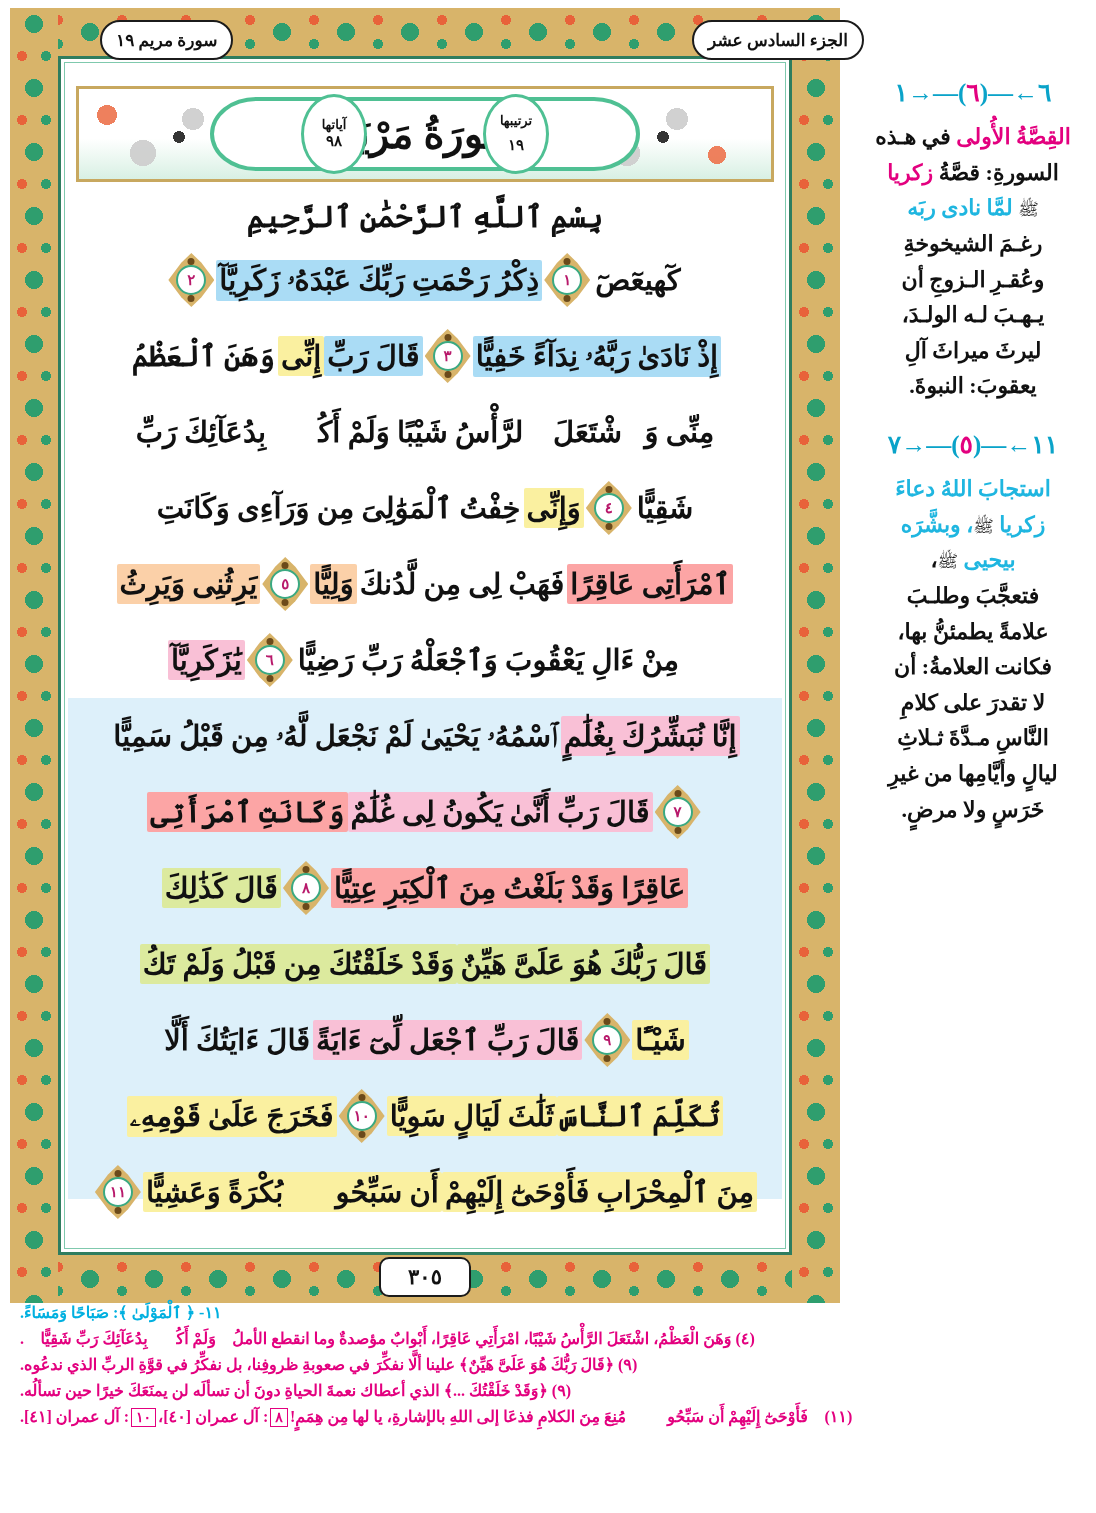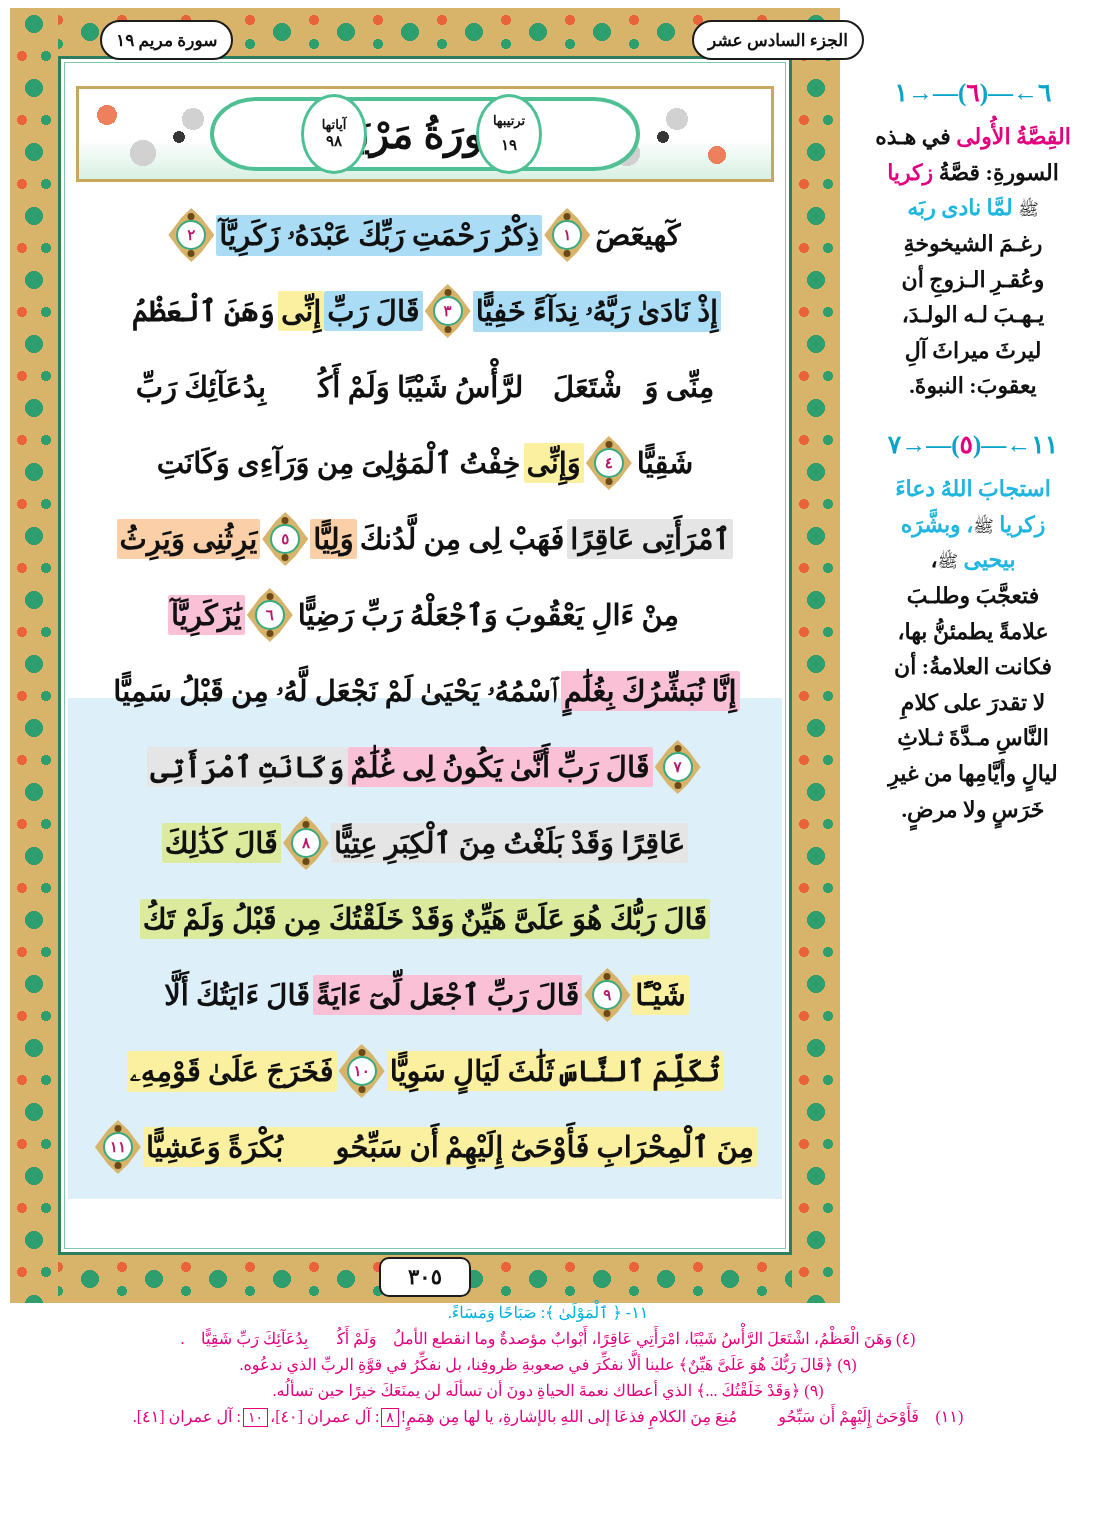--- a/index.html
+++ b/index.html
@@ -161,21 +161,21 @@
     display: flex;
     flex-direction: column;
     align-items: center;
     justify-content: center;
     line-height: 1.15;
     font-size: 13px;
     font-weight: bold;
     color: #111111;
   }
   .band-oval.ayat   { left: 222px; }
-  .band-oval.order  { right: 229px; gap: 8px; }
+  .band-oval.order  { right: 222px; gap: 8px; }
   .band-oval .num { font-size: 15px; }
 
   
   .quran-body {
     position: absolute;
     left: 58px; right: 58px;
     top: 185px; bottom: 104px;
     padding: 4px 6px 0 6px;
     z-index: 20;
   }
@@ -206,21 +206,21 @@
     letter-spacing: -0.5px;
     white-space: nowrap;
     overflow: hidden;
   }
   .seg {
     padding: 3px 3px;
     border-radius: 2px;
   }
   .hl-blue   { background: #aadcf5; }
   .hl-yellow { background: #faf0a0; text-align: right; }
-  .hl-gray   { background: #e5e5e5; }
+  .hl-gray   { background: #fca5a5; }
   .hl-orange { background: #fbd0a8; }
   .hl-pink   { background: #f9c0d6; }
   .hl-green  { background: #dcea9e; }
   .hl-none   { background: transparent; }
 
   
   .wash {
     position: absolute;
     left: 58px; right: 58px;
     top: 690px; bottom: 104px;
@@ -311,25 +311,25 @@
   
   .footnotes {
     position: absolute;
     left: 20px; right: 20px;
     top: 1300px;
     direction: rtl;
     text-align: right;
   }
   .fn {
     font-size: 16px;
-    font-weight: normal;
+    font-weight: bold;
     line-height: 1.62;
     color: #e3007f;
     white-space: nowrap;
-    text-align: center;
+    text-align: left;
     letter-spacing: -0.2px;
   }
   .fn.cyan { color: #00b0e0; }
   .fn .boxnum {
     display: inline-block;
     border: 1.5px solid #e3007f;
     padding: 0 4px;
     margin: 0 2px;
     font-size: 14px;
     line-height: 1.25;
@@ -371,20 +371,21 @@
         <span class="surah-title">سُورَةُ مَرْيَمَ</span>
       </div>
 
       <div class="band-oval order">
         <span>ترتيبها</span>
         <span class="num">١٩</span>
       </div>
     </div>
 
     <div class="quran-body">
+      <div class="basmala">بِسْمِ ٱللَّهِ ٱلرَّحْمَٰنِ ٱلرَّحِيمِ</div>
       <div class="aya-lines" id="aya-lines">
           <div class="line">
             <span class="seg hl-none">كٓهيعٓصٓ</span>
             <span class="aya-mark">
               <span class="deco"></span>
               <span class="dot-t"></span>
               <span class="dot-b"></span>
               <span class="inner">١</span>
             </span>
             <span class="seg hl-blue">ذِكْرُ رَحْمَتِ رَبِّكَ عَبْدَهُۥ زَكَرِيَّآ</span>

